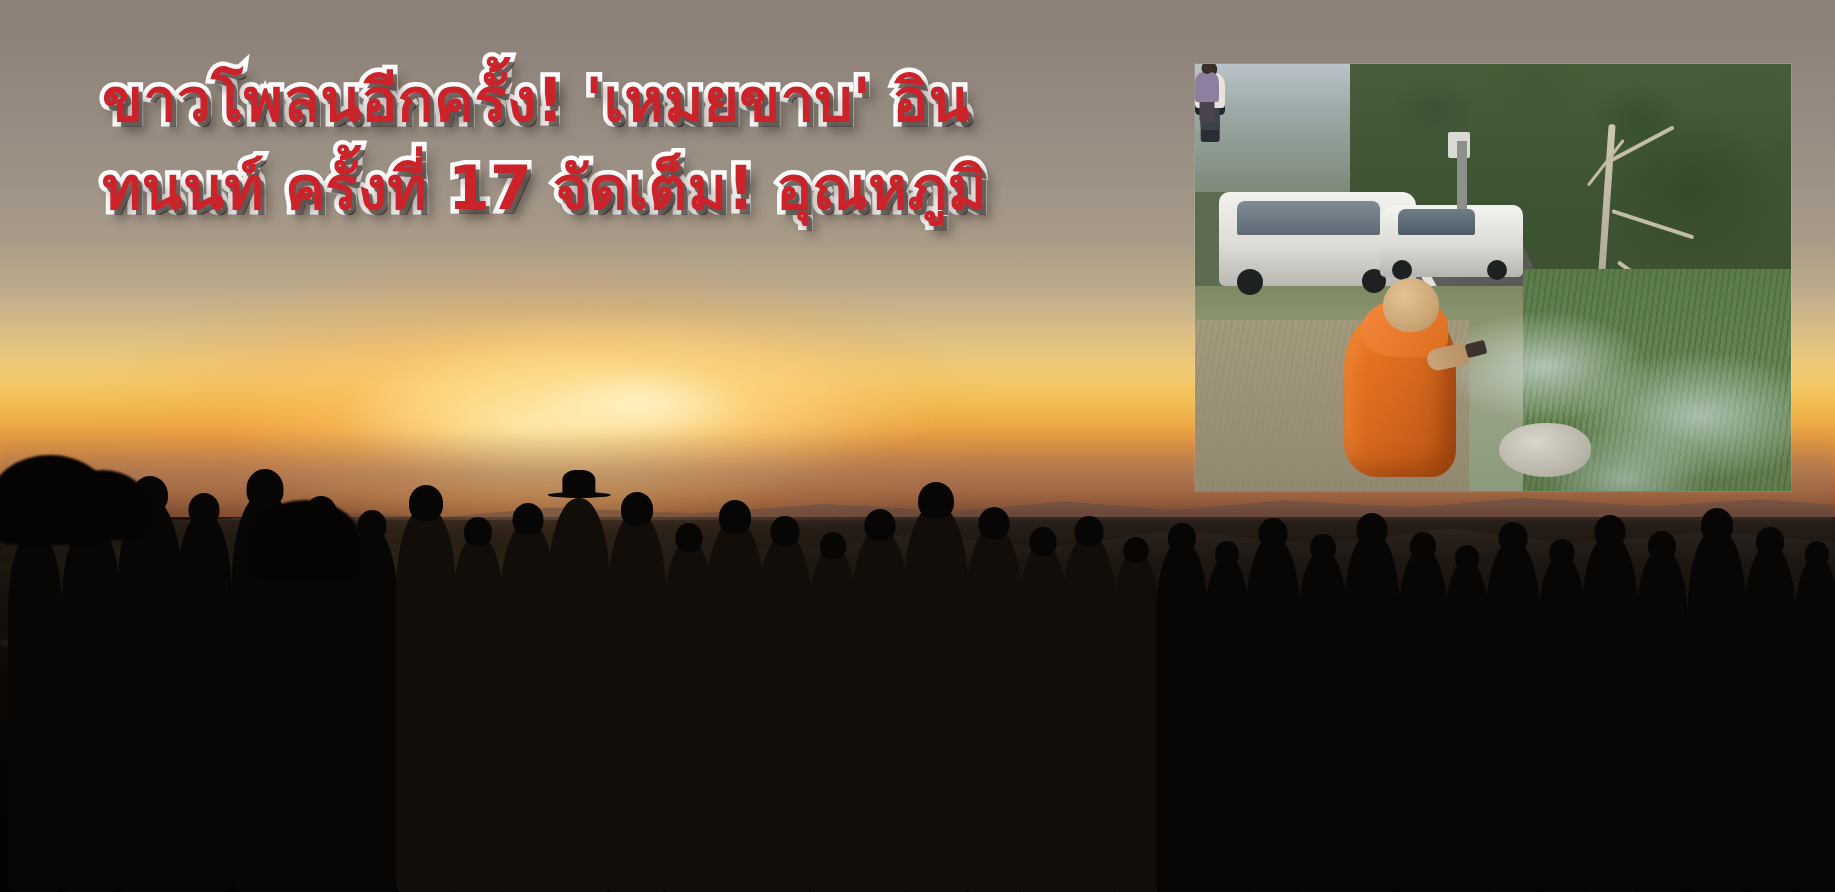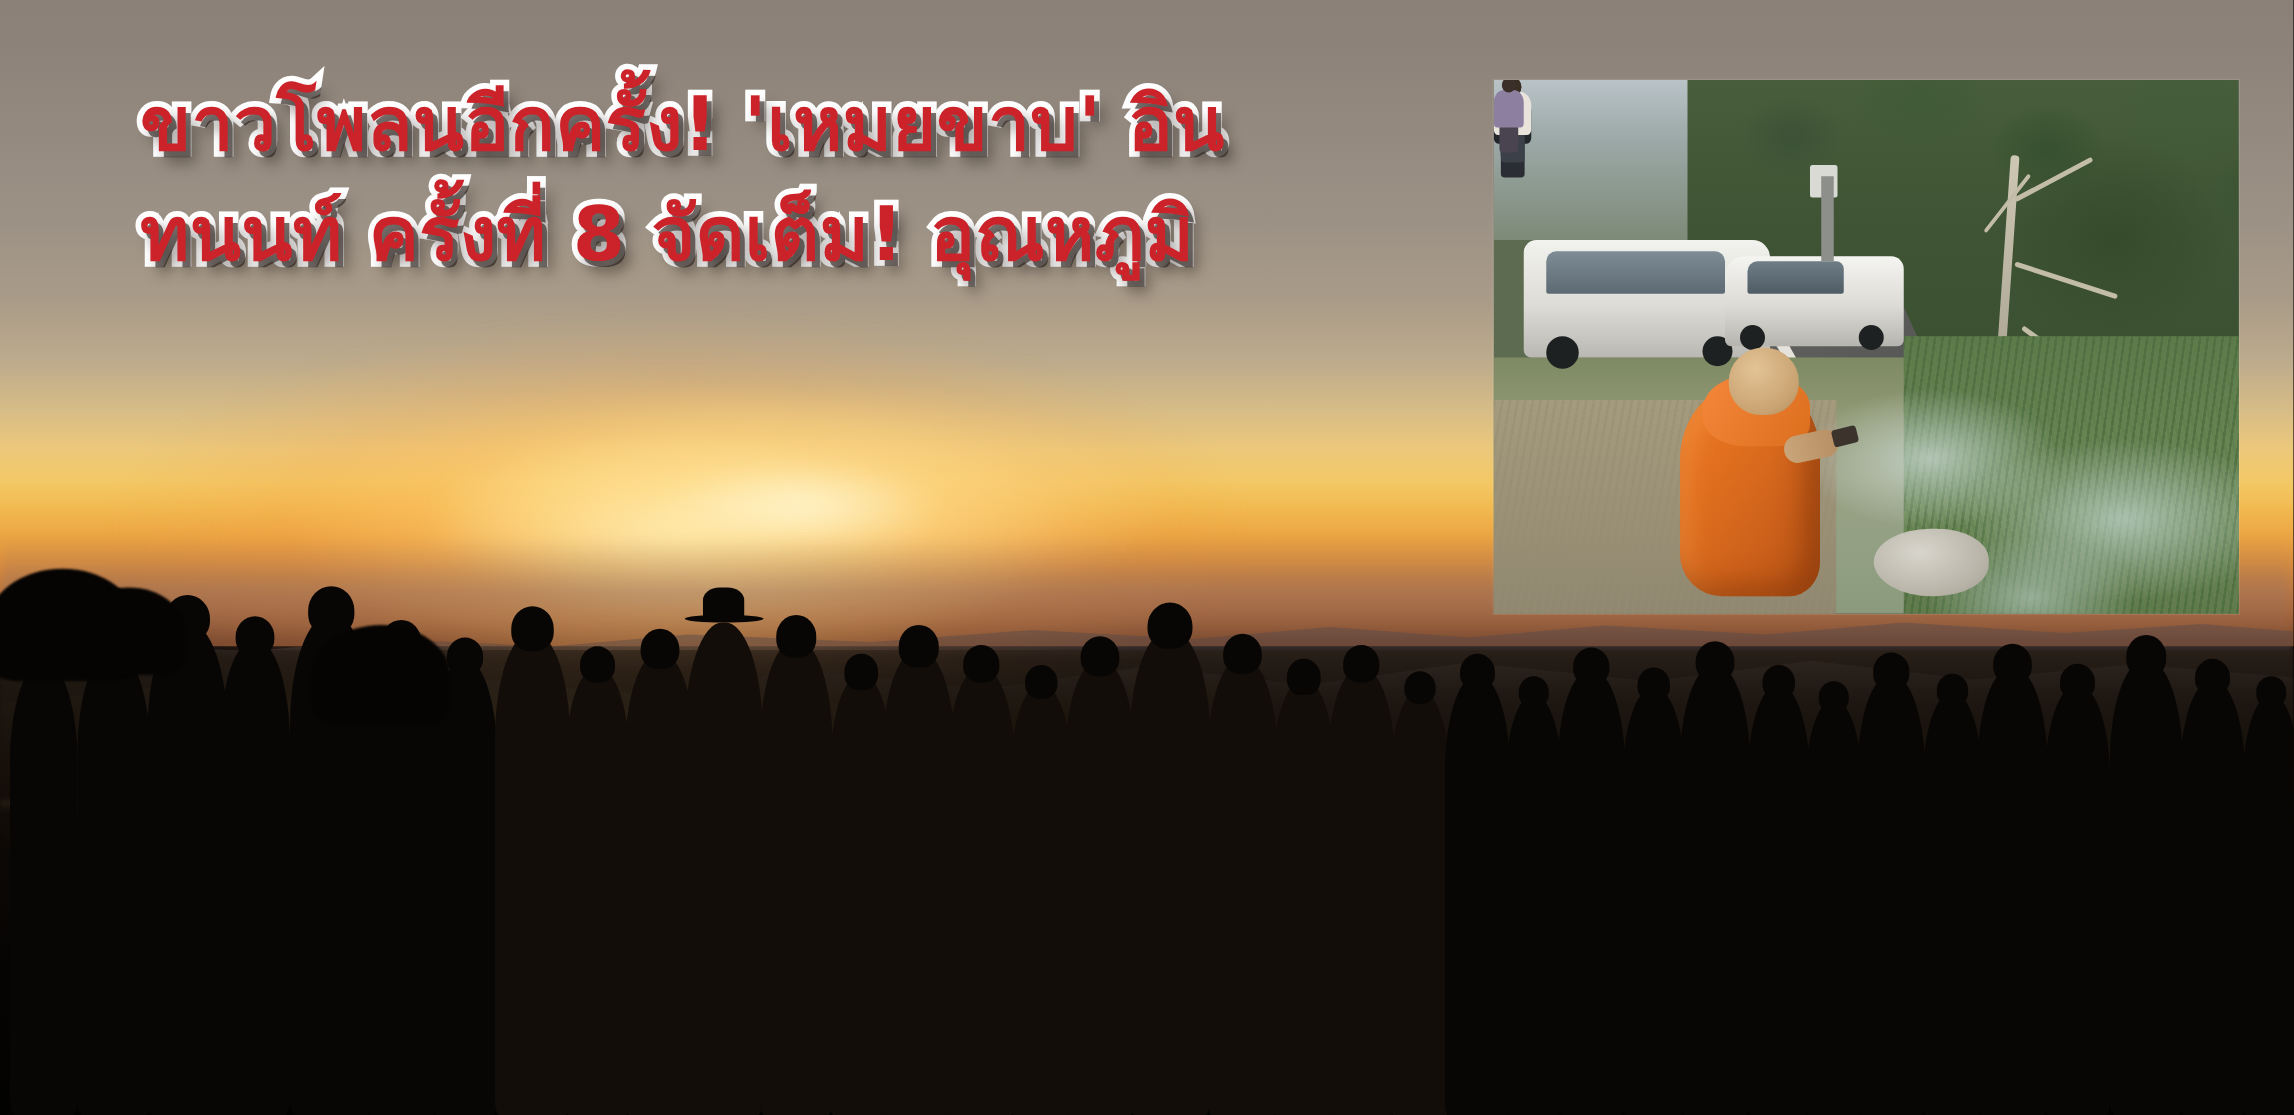--- a/index.html
+++ b/index.html
@@ -119,21 +119,21 @@
     background:linear-gradient(to bottom,rgba(60,46,30,.55),rgba(20,14,8,.2));
     filter:blur(1.5px);
   }
   
   .bush{
     position:absolute;background:#060403;border-radius:50% 50% 20% 20%;filter:blur(1px);
   }
 
   
   .headline{
-    position:absolute;left:112px;top:56px;width:960px;
+    position:absolute;left:102px;top:56px;width:960px;
     z-index:30;
     font-family:"DejaVu Sans","Liberation Sans",sans-serif;
     font-weight:700;
     font-size:60px;
     line-height:88px;
     letter-spacing:.2px;
     color:#CC2229;
     -webkit-text-stroke:9px #ffffff;
     paint-order:stroke fill;
     text-shadow:
@@ -390,16 +390,16 @@
 
     <div class="in-monk-robe"></div>
     <div class="in-monk-shoulder"></div>
     <div class="in-monk-head"></div>
     <div class="in-monk-arm"></div>
     <div class="in-monk-phone"></div>
   </div>
 
   <div class="headline">
     <span class="ln">ขาวโพลนอีกครั้ง! 'เหมยขาบ' อิน</span>
-    <span class="ln">ทนนท์ ครั้งที่ 8 จัดเต็ม! อุณหภูมิ</span>
+    <span class="ln">ทนนท์ ครั้งที่ 17 จัดเต็ม! อุณหภูมิ</span>
   </div>
 
 </div>
 
 </body></html>

